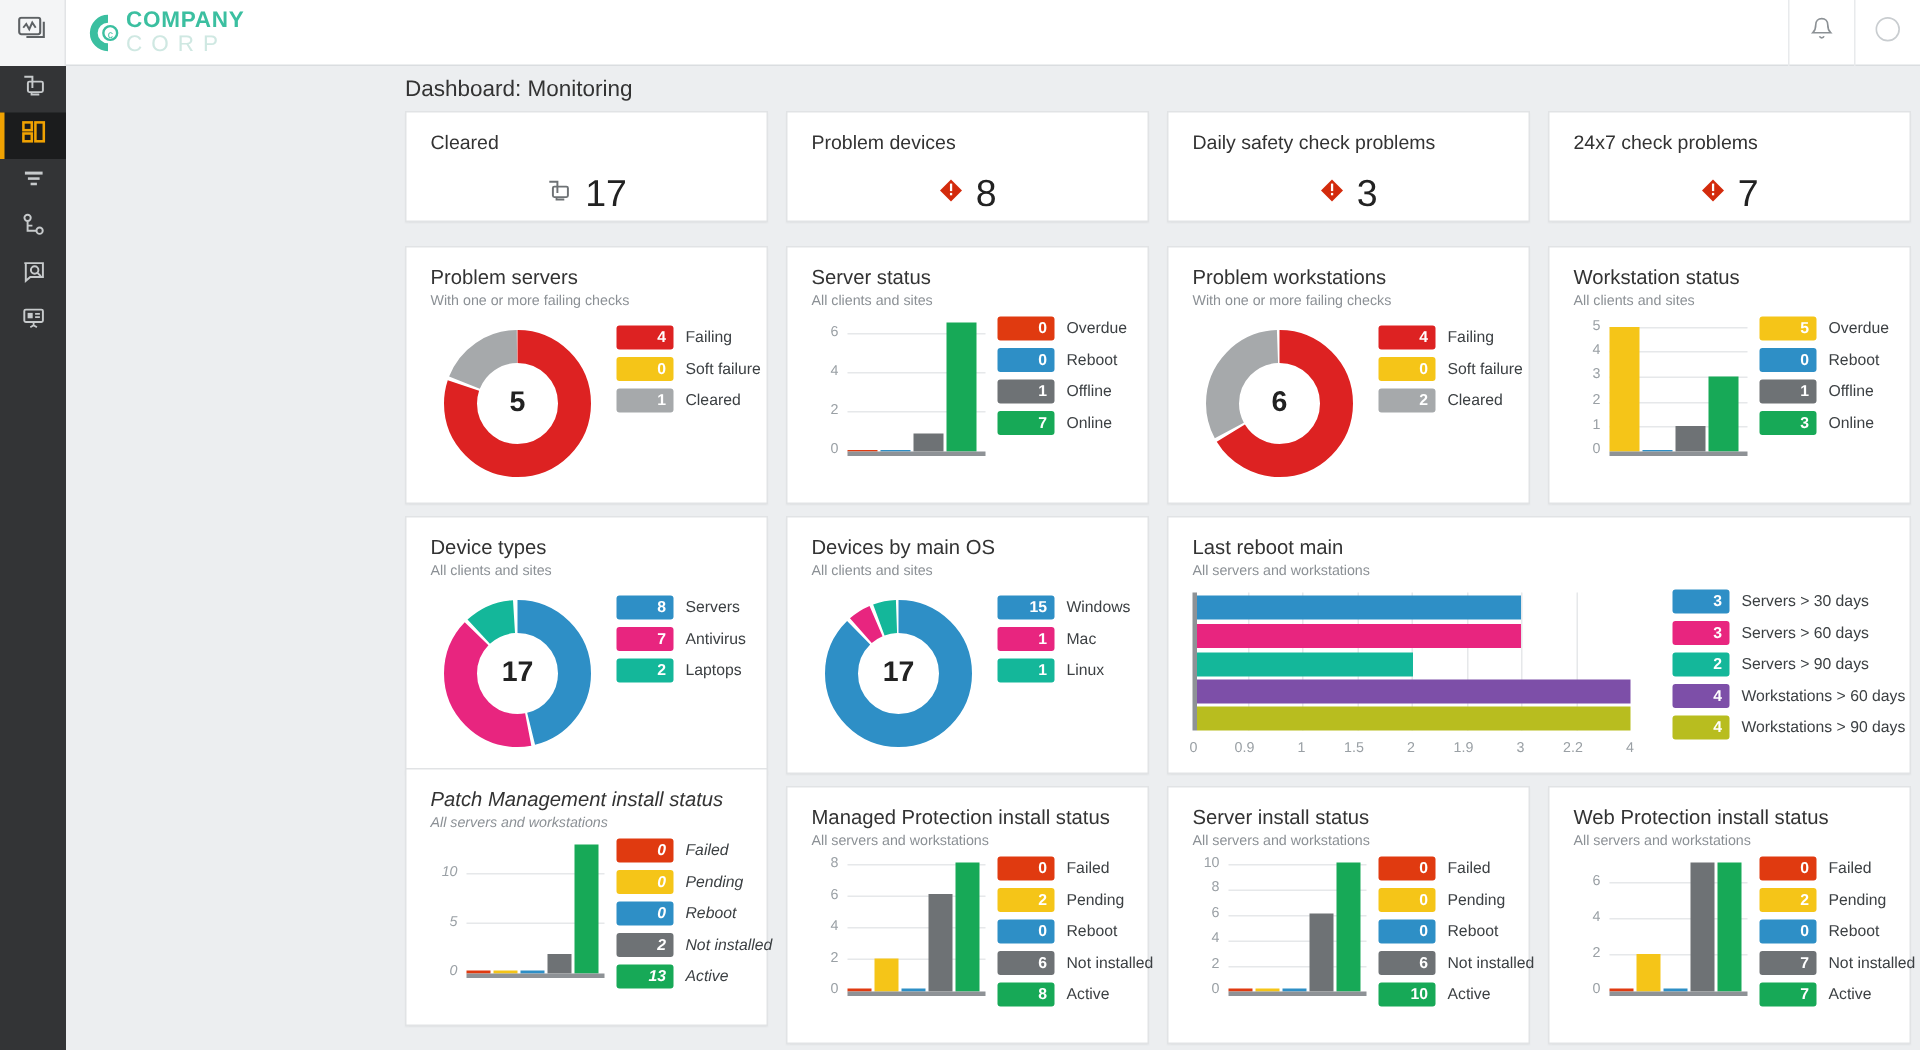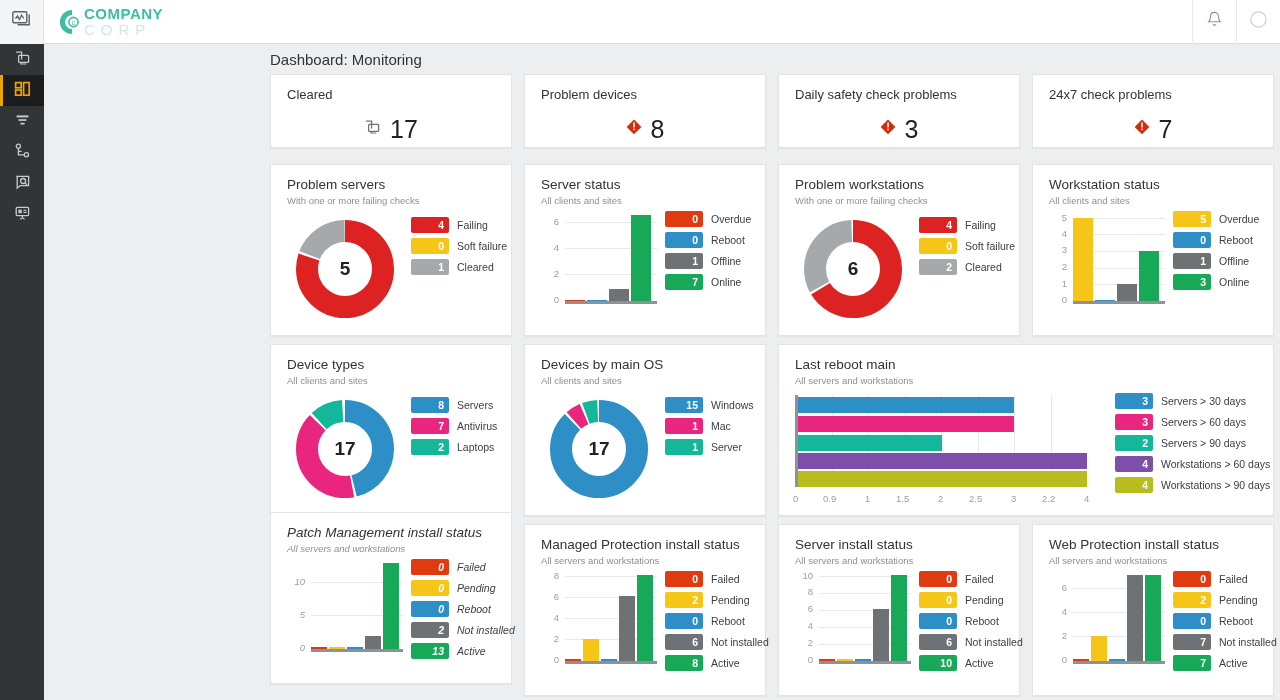--- a/index.html
+++ b/index.html
@@ -459,21 +459,21 @@
       <div class="lrow">
         <span class="lchip" style="background:#2e8fc6">15</span>
         <span class="llabel">Windows</span>
       </div>
       <div class="lrow">
         <span class="lchip" style="background:#e8257f">1</span>
         <span class="llabel">Mac</span>
       </div>
       <div class="lrow">
         <span class="lchip" style="background:#14b79a">1</span>
-        <span class="llabel">Server</span>
+        <span class="llabel">Linux</span>
       </div>
     </div>
   </div>
 
   <div class="card" style="left:734px;top:300px;width:496px;height:172px;">
     <div class="chead">
       <div class="card-title">Last reboot main</div>
       <div class="card-sub">All servers and workstations</div>
     </div>
     <div style="position:absolute;left:16px;top:50px;width:290px;height:112px;">
@@ -490,21 +490,21 @@
         <div style="position:absolute;left:0;top:19px;width:216px;height:16px;background:#e8257f;"></div>
         <div style="position:absolute;left:0;top:38px;width:144px;height:16px;background:#14b79a;"></div>
         <div style="position:absolute;left:0;top:56px;width:289px;height:16px;background:#7d4fa8;"></div>
         <div style="position:absolute;left:0;top:74px;width:289px;height:16px;background:#b8bd1f;"></div>
       </div>
       <div class="hb-axis" style="left:-2px;top:98px;">0</div>
       <div class="hb-axis" style="left:28px;top:98px;">0.9</div>
       <div class="hb-axis" style="left:70px;top:98px;">1</div>
       <div class="hb-axis" style="left:101px;top:98px;">1.5</div>
       <div class="hb-axis" style="left:143px;top:98px;">2</div>
-      <div class="hb-axis" style="left:174px;top:98px;">2.5</div>
+      <div class="hb-axis" style="left:174px;top:98px;">1.9</div>
       <div class="hb-axis" style="left:216px;top:98px;">3</div>
       <div class="hb-axis" style="left:247px;top:98px;">2.2</div>
       <div class="hb-axis" style="left:289px;top:98px;">4</div>
     </div>
     <div class="legend" style="left:336px;top:48px;">
       <div class="lrow">
         <span class="lchip" style="background:#2e8fc6">3</span>
         <span class="llabel">Servers &gt; 30 days</span>
       </div>
       <div class="lrow">

